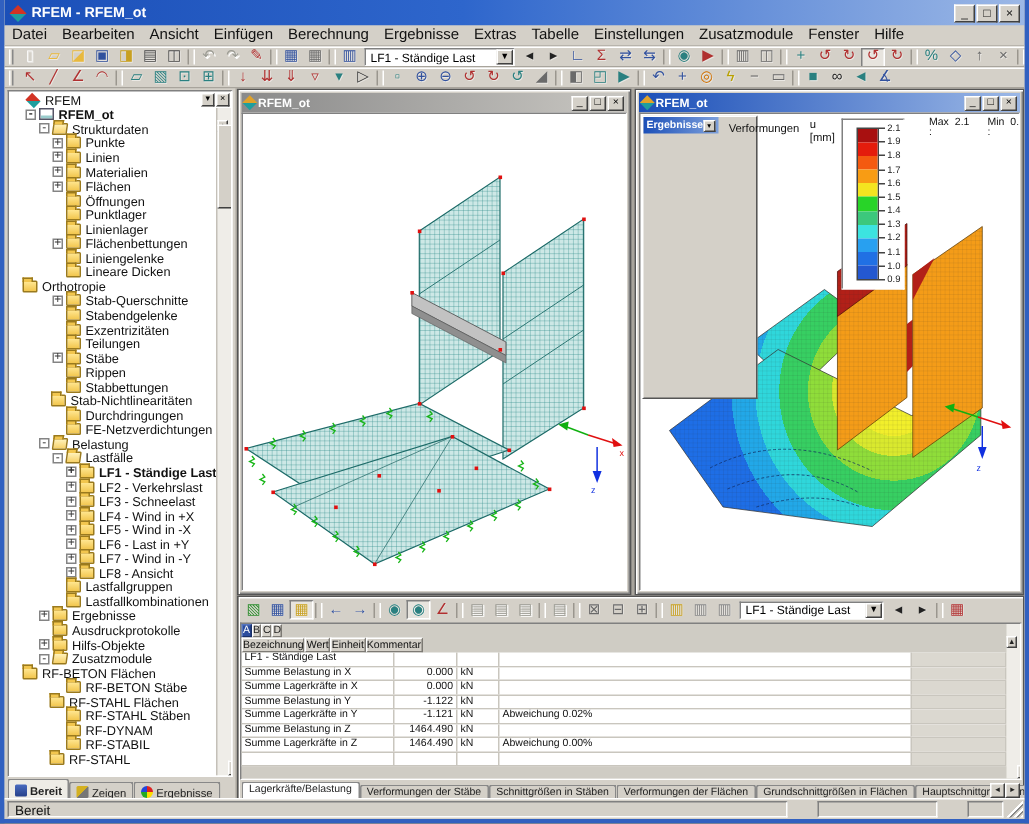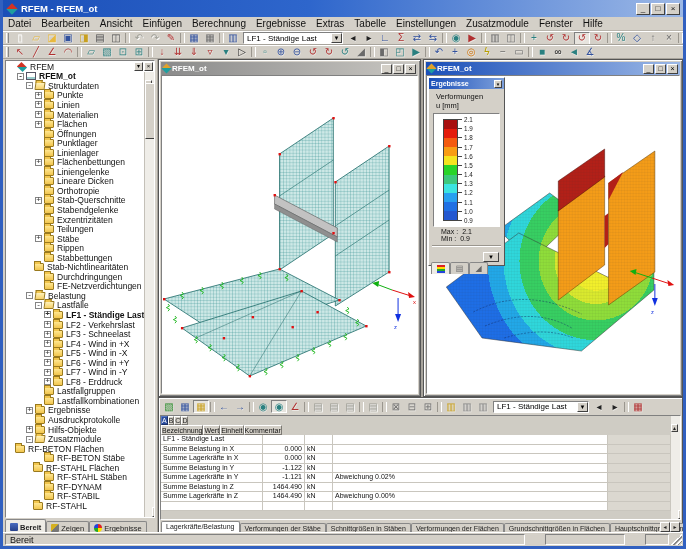--- a/index.html
+++ b/index.html
@@ -61,21 +61,21 @@
   .win2{left:266px;top:0;right:0;height:338px}
   .wtitle{height:13px;display:flex;align-items:center;gap:2px;padding:0 2px;flex:none}
   .wtitle.inactive{background:linear-gradient(90deg,#8a8a8a,#c9c7c2)}
   .wtitle.active{background:linear-gradient(90deg,#1b4fb8,#9cb8e6)}
   .wico{width:7px;height:7px;background:linear-gradient(135deg,#e0a22a 50%,#1f9e9e 50%);transform:rotate(45deg);flex:none}
   .wtext{color:#fff;font-size:8px;font-weight:bold;flex:1;white-space:nowrap}
   .mbtn{width:11px;height:10px;background:#d4d0c8;border:1px solid;border-color:#fff #404040 #404040 #fff;font-size:7px;line-height:7px;text-align:center;flex:none}
   .wbody{flex:1;background:#fff;border:1px solid;border-color:#808080 #fff #fff #808080;position:relative;overflow:hidden}
   .wbody svg{position:absolute;inset:0;width:100%;height:100%}
   
-  .legend{position:absolute;left:1px;top:1px;width:77px;height:189px;background:#d4d0c8;border:1px solid;border-color:#fff #555 #555 #fff;z-index:5;display:flex;flex-direction:column}
+  .legend{position:absolute;left:1px;top:1px;width:77px;height:189px;background:#d4d0c8;border:1px solid;border-color:#fff #555 #555 #fff;z-index:5;display:flex;flex-direction:row}
   .ltitle{height:11px;background:linear-gradient(90deg,#1b4fb8,#7da0dc);display:flex;align-items:center;padding:0 2px;flex:none}
   .ltext{color:#fff;font-size:7px;font-weight:bold;flex:1}
   .lbtn{width:8px;height:8px;background:#d4d0c8;border:1px solid;border-color:#fff #404040 #404040 #fff;font-size:5px;line-height:6px;text-align:center}
   .lq{font-size:7.5px;padding:3px 0 0 7px;color:#111}
   .lq2{font-size:7.5px;padding:0 0 2px 7px;color:#111}
   .lbox{margin:1px 4px;background:#fff;border:1px solid;border-color:#808080 #fff #fff #808080;height:114px;display:flex;padding:5px 2px 5px 9px;flex:none}
   .bands{width:15px;display:flex;flex-direction:column;border:1px solid #444}
   .bands i{flex:1;display:block}
   .ticks{flex:1;display:flex;flex-direction:column;justify-content:space-between;margin:-3px 0 -3px 0;padding-left:0}
   .ticks span{font-size:6.3px;color:#222;display:flex;align-items:center}
@@ -626,21 +626,21 @@
               <span class="tico" data-ico="f"></span>
               <span>Liniengelenke</span>
             </div>
 
             <div class="trow" title="Lineare Dicken" style="padding-left: 29px;">
               <span class="exp"></span>
               <span class="tico" data-ico="f"></span>
               <span>Lineare Dicken</span>
             </div>
 
-            <div class="trow" title="Orthotropie" style="padding-left: 29px;">
+            <div class="trow" title="Orthotropie" style="">
               <span class="exp"></span>
               <span class="tico" data-ico="f"></span>
               <span>Orthotropie</span>
             </div>
 
             <div class="trow" title="Stab-Querschnitte" style="padding-left: 29px;">
               <span class="exp">+</span>
               <span class="tico" data-ico="f"></span>
               <span>Stab-Querschnitte</span>
             </div>
@@ -737,33 +737,33 @@
 
             <div class="trow" title="LF5 - Wind in -X" style="padding-left: 38px;">
               <span class="exp">+</span>
               <span class="tico" data-ico="f"></span>
               <span>LF5 - Wind in -X</span>
             </div>
 
             <div class="trow" title="LF6 - Wind in +Y" style="padding-left: 38px;">
               <span class="exp">+</span>
               <span class="tico" data-ico="f"></span>
-              <span>LF6 - Wind in +Y</span>
+              <span>LF6 - Last in +Y</span>
             </div>
 
             <div class="trow" title="LF7 - Wind in -Y" style="padding-left: 38px;">
               <span class="exp">+</span>
               <span class="tico" data-ico="f"></span>
               <span>LF7 - Wind in -Y</span>
             </div>
 
             <div class="trow" title="LF8 - Erddruck" style="padding-left: 38px;">
               <span class="exp">+</span>
               <span class="tico" data-ico="f"></span>
-              <span>LF8 - Erddruck</span>
+              <span>LF8 - Ansicht</span>
             </div>
 
             <div class="trow" title="Lastfallgruppen" style="padding-left: 29px;">
               <span class="exp"></span>
               <span class="tico" data-ico="f"></span>
               <span>Lastfallgruppen</span>
             </div>
 
             <div class="trow" title="Lastfallkombinationen" style="padding-left: 29px;">
               <span class="exp"></span>

